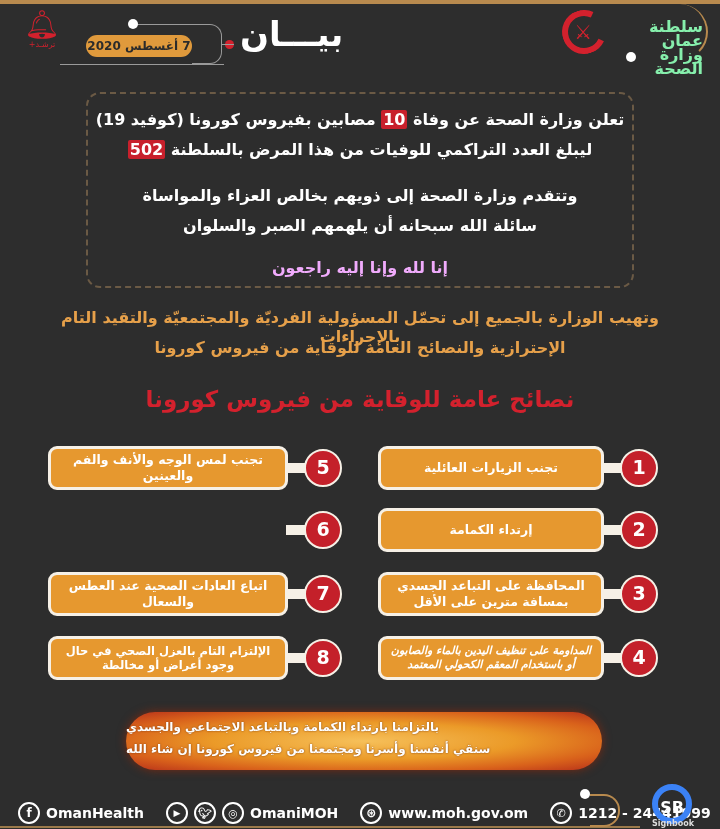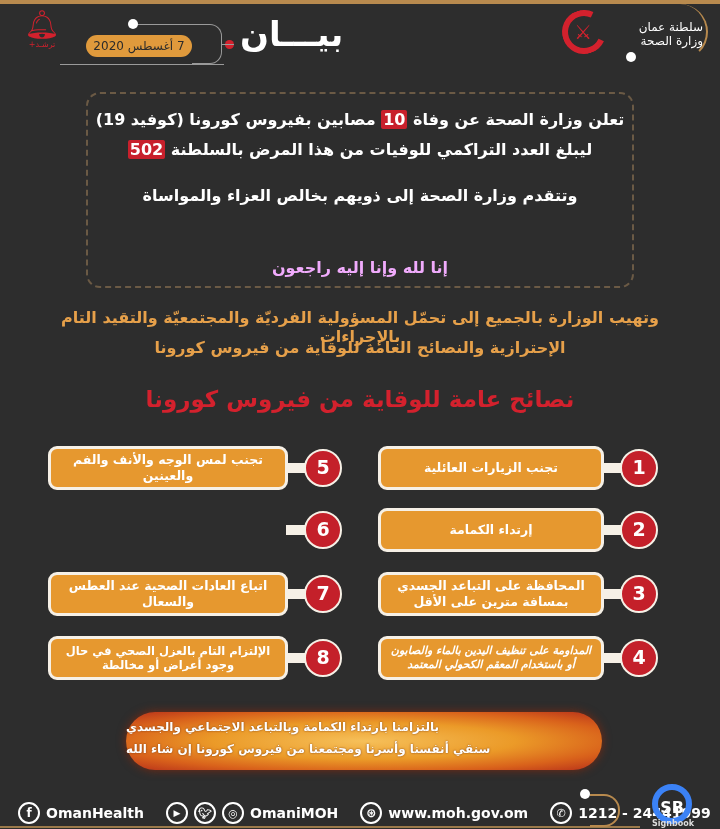--- a/index.html
+++ b/index.html
@@ -10,24 +10,24 @@
   .header-rail { position: absolute; right: 12px; top: 4px; width: 700px; height: 56px;
     border-right: 2px solid #b88a4e; border-bottom: 2px solid transparent; border-radius: 0 28px 28px 0; }
   .dot-white { position: absolute; width: 10px; height: 10px; border-radius: 50%; background: #fff; }
   .dot-red { position: absolute; width: 9px; height: 9px; border-radius: 50%; background: #d3212d; }
 
   
   .logo-moh { position: absolute; right: 14px; top: 8px; width: 150px; height: 55px; }
   .crescent { position: absolute; left: 6px; top: 2px; width: 44px; height: 44px; border-radius: 50%;
     border: 6px solid #d3212d; border-right-color: transparent; transform: rotate(-20deg); }
   .crossed { position: absolute; left: 18px; top: 12px; color: #d3212d; font-size: 20px; }
-  .moh-text { position: absolute; left: 52px; top: 12px; color: #ffffff; font-size: 12px; line-height: 14px; font-weight: normal; direction: rtl; width: 95px; text-align: right; }
+  .moh-text { position: absolute; left: 52px; top: 12px; color: #86efac; font-size: 16px; line-height: 14px; font-weight: bold; direction: rtl; width: 95px; text-align: right; }
   .header-title { position: absolute; left: 240px; top: 14px; font-size: 34px; font-weight: bold; color: #fff; letter-spacing: 2px; direction: rtl; }
   .date-pill { position: absolute; left: 86px; top: 35px; width: 106px; height: 22px; border-radius: 11px;
-    background: #e09a3c; color: #2b2b2b; font-size: 12px; font-weight: normal; text-align: center; line-height: 22px; direction: rtl; }
+    background: #e09a3c; color: #2b2b2b; font-size: 12px; font-weight: bold; text-align: center; line-height: 22px; direction: rtl; }
   .date-connector { position: absolute; left: 192px; top: 24px; width: 30px; height: 40px;
     border: 1.5px solid #9a9a9a; border-left: none; border-radius: 0 12px 12px 0; }
   .date-line1 { position: absolute; left: 134px; top: 24px; width: 60px; height: 0; border-top: 1.5px solid #9a9a9a; }
   .date-line2 { position: absolute; left: 60px; top: 64px; width: 164px; height: 0; border-top: 1.5px solid #9a9a9a; }
   .date-line3 { position: absolute; left: 222px; top: 44px; width: 12px; height: 0; border-top: 1.5px solid #9a9a9a; }
   .bell-logo { position: absolute; left: 22px; top: 10px; width: 40px; height: 52px; text-align: center; }
   .bell-icon { color: #d3212d; font-size: 28px; line-height: 30px; }
   .bell-text { color: #d3212d; font-size: 8px; direction: rtl; }
 
   
@@ -106,20 +106,21 @@
   <div class="ann-line" style="top:16px;">
     <span>تعلن وزارة الصحة عن وفاة</span>
     <span class="num-hl">10</span>
     <span>مصابين بفيروس كورونا (كوفيد 19)</span>
   </div>
   <div class="ann-line" style="top:46px;">
     <span>ليبلغ العدد التراكمي للوفيات من هذا المرض بالسلطنة</span>
     <span class="num-hl">502</span>
   </div>
   <div class="ann-line" style="top:92px;">وتتقدم وزارة الصحة إلى ذويهم بخالص العزاء والمواساة</div>
+  <div class="ann-line" style="top:122px;">سائلة الله سبحانه أن يلهمهم الصبر والسلوان</div>
   <div class="ann-line ann-red" style="top:164px;">إنا لله وإنا إليه راجعون</div>
 </div>
 
 <div class="orange-text" style="top:308px;">وتهيب الوزارة بالجميع إلى تحمّل المسؤولية الفرديّة والمجتمعيّة والتقيد التام بالإجراءات</div>
 <div class="orange-text" style="top:338px;">الإحترازية والنصائح العامة للوقاية من فيروس كورونا</div>
 
 <div class="section-title">نصائح عامة للوقاية من فيروس كورونا</div>
 
 <div class="tip" style="left:378px;top:446px;width:300px;">
   <div class="tip-box" style="left:0;width:226px;">تجنب الزيارات العائلية</div>

